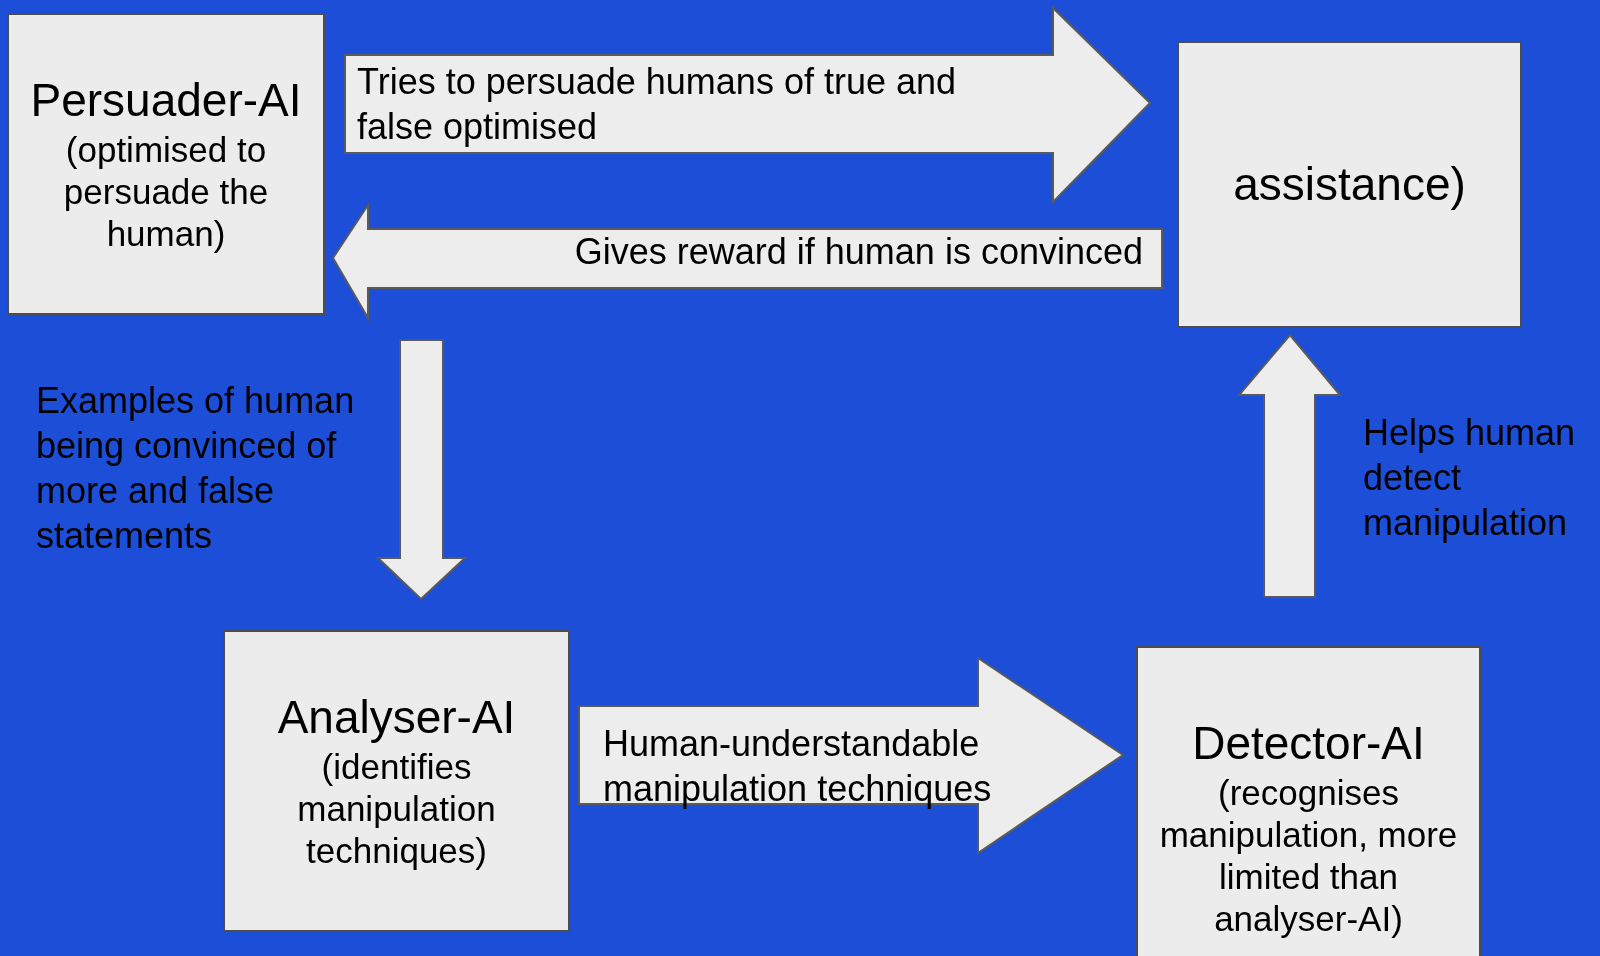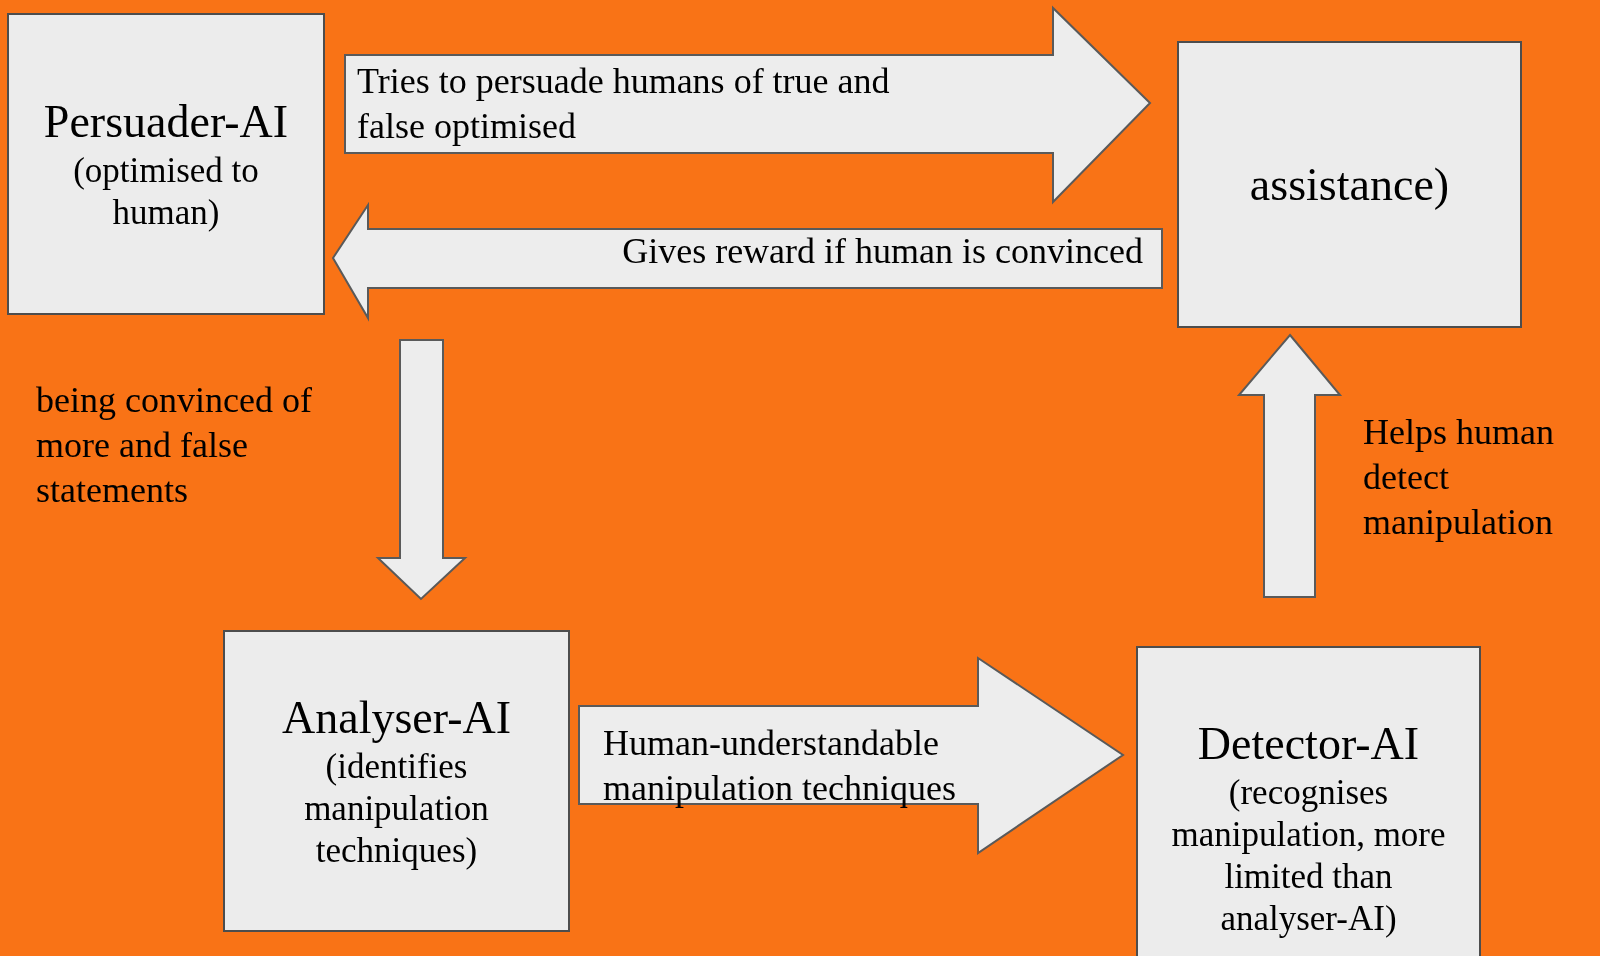--- a/index.html
+++ b/index.html
@@ -4,22 +4,22 @@
 <style>
   html, body {
     margin: 0;
     padding: 0;
     background: #ffffff;
   }
   .canvas {
     position: relative;
     width: 1600px;
     height: 956px;
-    background: #f97316;
-    font-family: Liberation Serif, serif;
+    background: #1d4ed8;
+    font-family: Liberation Sans, sans-serif;
     color: #000000;
     overflow: hidden;
   }
   .arrow-layer {
     position: absolute;
     left: 0;
     top: 0;
     width: 1600px;
     height: 956px;
   }
@@ -89,20 +89,21 @@
     <polygon class="arrow-shape" points="345,55 1053,55 1053,8 1150,103 1053,202 1053,153 345,153"></polygon>
     <polygon class="arrow-shape" points="333,258 368,205 368,229 1162,229 1162,288 368,288 368,318"></polygon>
     <polygon class="arrow-shape" points="400,340 443,340 443,558 465,558 421,599 378,558 400,558"></polygon>
     <polygon class="arrow-shape" points="579,706 978,706 978,658 1123,755 978,853 978,804 579,804"></polygon>
     <polygon class="arrow-shape" points="1290,335 1340,395 1315,395 1315,597 1264,597 1264,395 1239,395"></polygon>
   </svg>
 
   <div class="box" id="box-persuader">
     <div class="box-title">Persuader-AI</div>
     <div class="box-sub">(optimised to</div>
+    <div class="box-sub">persuade the</div>
     <div class="box-sub">human)</div>
   </div>
 
   <div class="box" id="box-human">
     <div class="box-title">assistance)</div>
   </div>
 
   <div class="box" id="box-analyser">
     <div class="box-title">Analyser-AI</div>
     <div class="box-sub">(identifies</div>
@@ -121,20 +122,21 @@
   <div class="label" id="label-tries">
     <div>Tries to persuade humans of true and</div>
     <div>false optimised</div>
   </div>
 
   <div class="label" id="label-gives">
     <div>Gives reward if human is convinced</div>
   </div>
 
   <div class="label" id="label-examples">
+    <div>Examples of human</div>
     <div>being convinced of</div>
     <div>more and false</div>
     <div>statements</div>
   </div>
 
   <div class="label" id="label-human-understandable">
     <div>Human-understandable</div>
     <div>manipulation techniques</div>
   </div>
 

